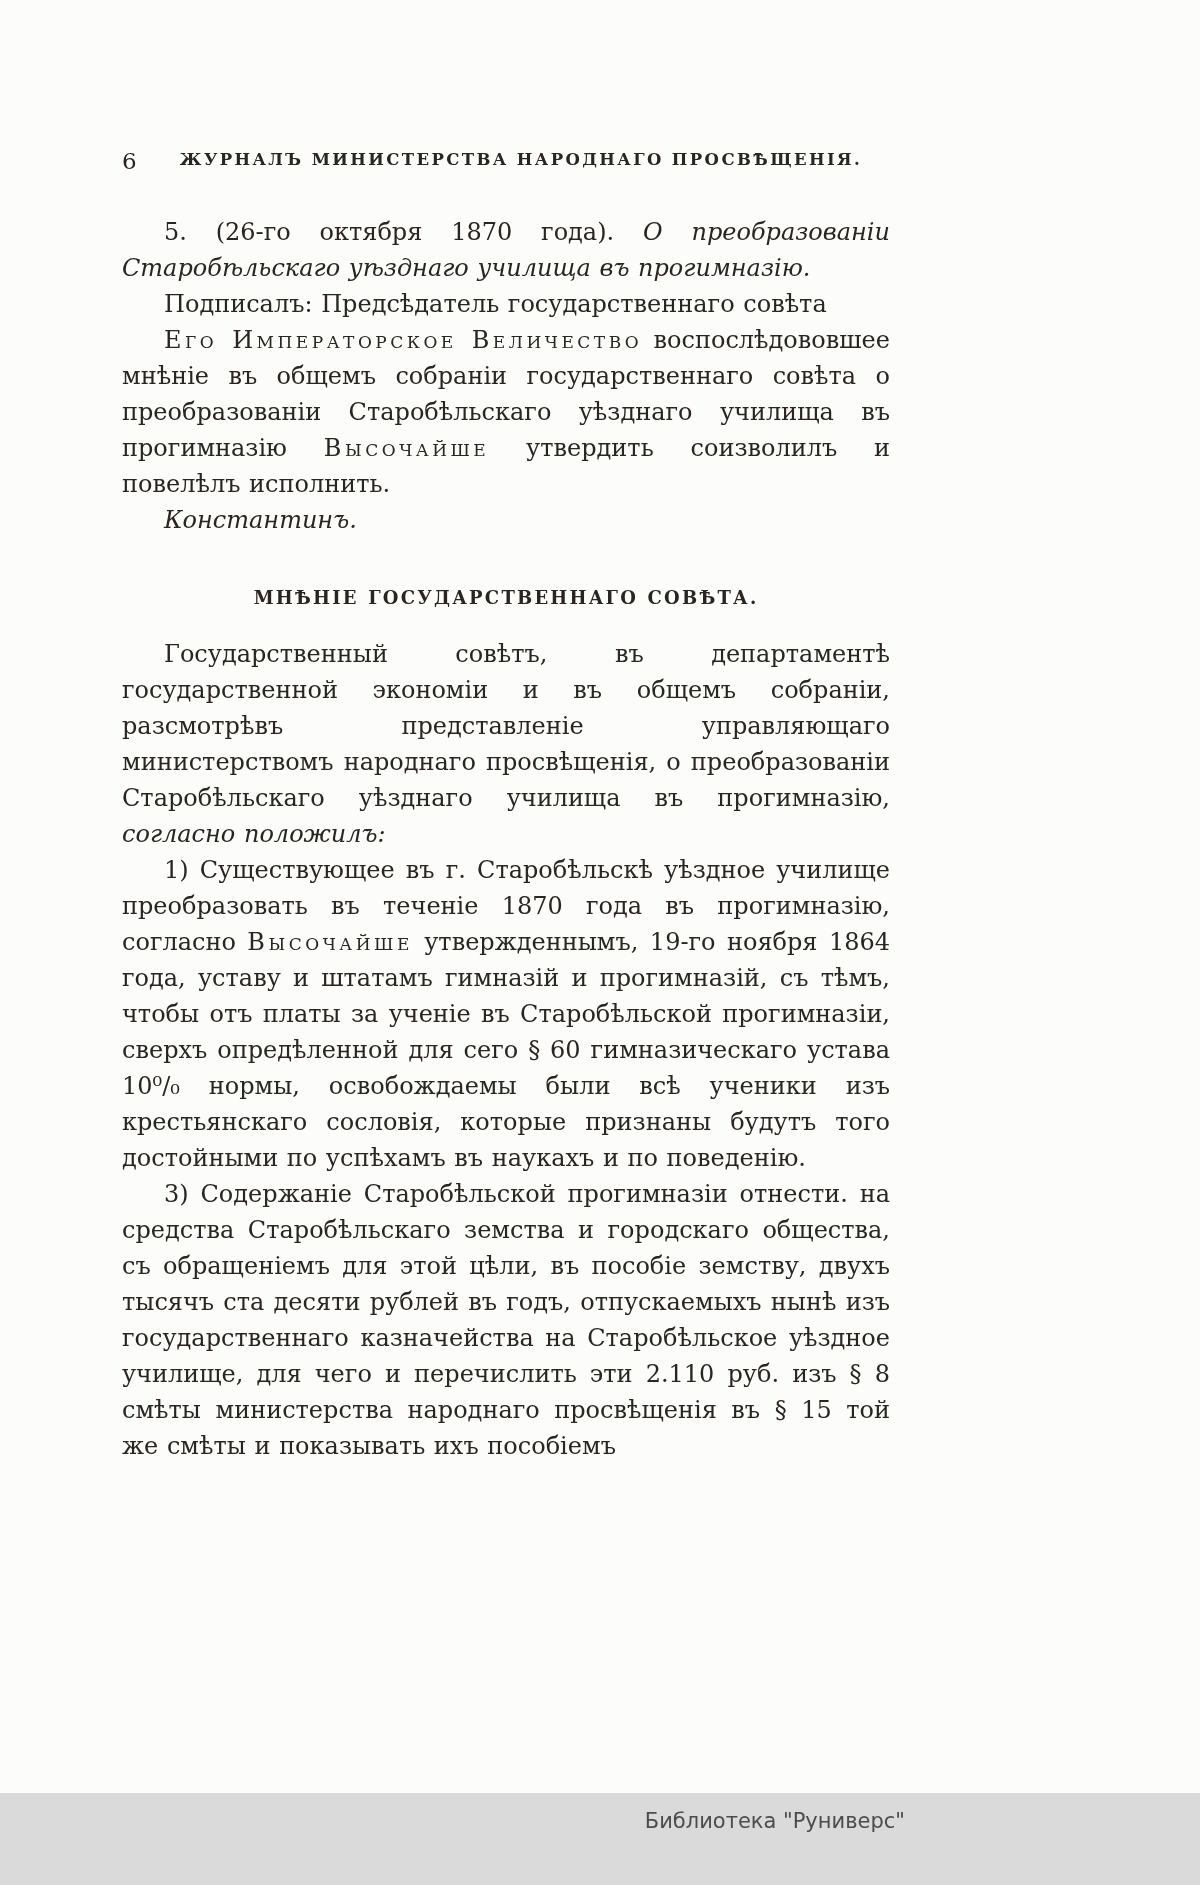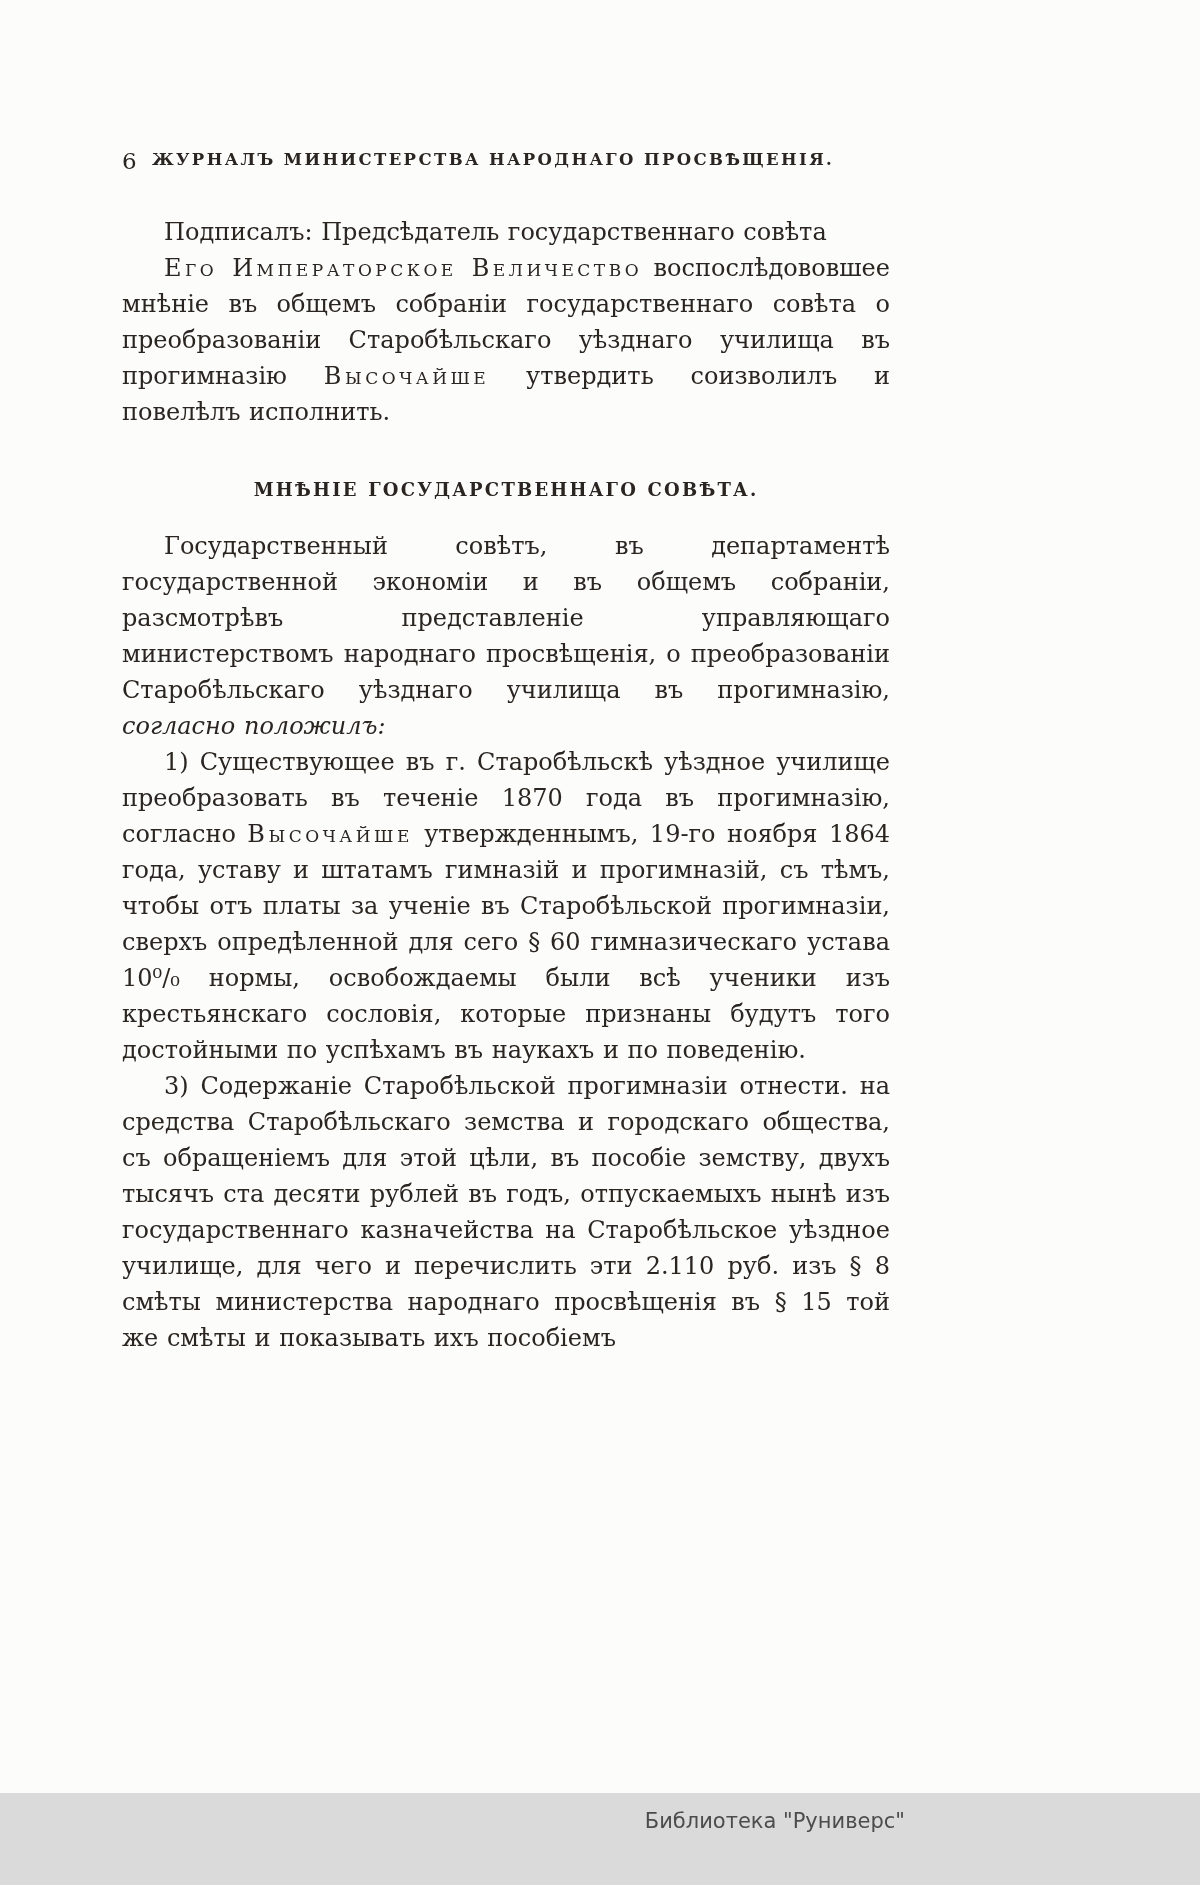--- a/index.html
+++ b/index.html
@@ -19,21 +19,21 @@
     top: 150px;
     width: 768px;
   }
   .header-row { position: relative; height: 26px; margin-bottom: 38px; }
   .page-num {
     position: absolute; left: 0; top: -2px;
     font-size: 23px; font-weight: 400;
   }
   .running-title {
     display: block;
-    text-align: left;
+    text-align: center;
     font-size: 16.5px;
     font-weight: 700;
     letter-spacing: 2.4px;
     padding-left: 30px;
   }
   .body p {
     margin: 0;
     font-size: 24px;
     line-height: 36px;
     text-align: justify;
@@ -81,25 +81,27 @@
 <div class="page">
   <div class="column">
 
     <div class="header-row">
       <span class="page-num">6</span>
       <span class="running-title">ЖУРНАЛЪ МИНИСТЕРСТВА НАРОДНАГО ПРОСВѢЩЕНІЯ.</span>
     </div>
 
     <div class="body">
 
+      <p><span>5. (26-го октября 1870 года). </span><span class="it">О преобразованіи Старобѣльскаго уѣзднаго училища въ прогимназію.</span></p>
 
       <p>Подписалъ: Предсѣдатель государственнаго совѣта</p>
 
       <p><span class="sc">Его Императорское Величество</span><span> воспослѣдововшее мнѣніе въ общемъ собраніи государственнаго совѣта о преобразованіи Старобѣльскаго уѣзднаго училища въ прогимназію </span><span class="sc">Высочайше</span><span> утвердить соизволилъ и повелѣлъ исполнить.</span></p>
 
+      <p class="sig">Константинъ.</p>
 
       <p class="heading">МНѢНІЕ ГОСУДАРСТВЕННАГО СОВѢТА.</p>
 
       <p><span>Государственный совѣтъ, въ департаментѣ государственной экономіи и въ общемъ собраніи, разсмотрѣвъ представленіе управляющаго министерствомъ народнаго просвѣщенія, о преобразованіи Старобѣльскаго уѣзднаго училища въ прогимназію, </span><span class="it">согласно положилъ:</span></p>
 
       <p><span>1) Существующее въ г. Старобѣльскѣ уѣздное училище преобразовать въ теченіе 1870 года въ прогимназію, согласно </span><span class="sc">Высочайше</span><span> утвержденнымъ, 19-го ноября 1864 года, уставу и штатамъ гимназій и прогимназій, съ тѣмъ, чтобы отъ платы за ученіе въ Старобѣльской прогимназіи, сверхъ опредѣленной для сего § 60 гимназическаго устава 10⁰/₀ нормы, освобождаемы были всѣ ученики изъ крестьянскаго сословія, которые признаны будутъ того достойными по успѣхамъ въ наукахъ и по поведенію.</span></p>
 
 
       <p>3) Содержаніе Старобѣльской прогимназіи отнести. на средства Старобѣльскаго земства и городскаго общества, съ обращеніемъ для этой цѣли, въ пособіе земству, двухъ тысячъ ста десяти рублей въ годъ, отпускаемыхъ нынѣ изъ государственнаго казначейства на Старобѣльское уѣздное училище, для чего и перечислить эти 2.110 руб. изъ § 8 смѣты министерства народнаго просвѣщенія въ § 15 той же смѣты и показывать ихъ пособіемъ</p>
 

